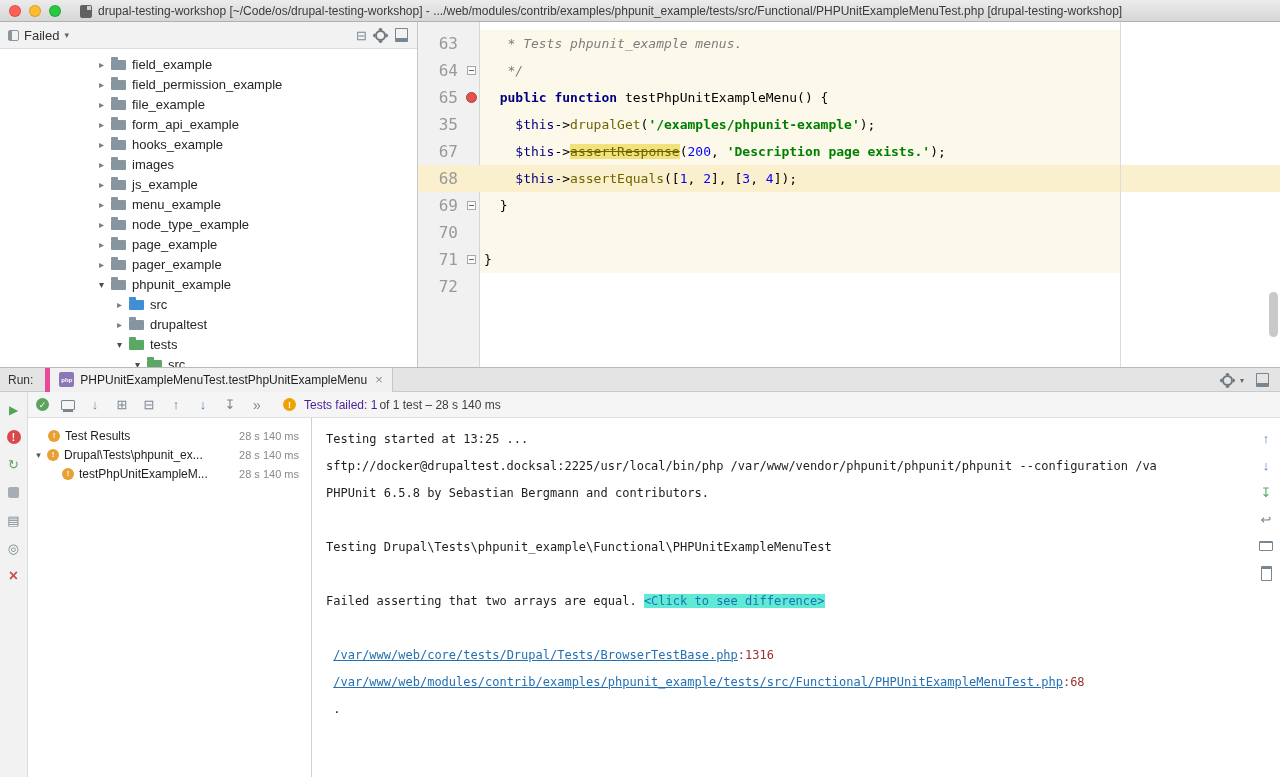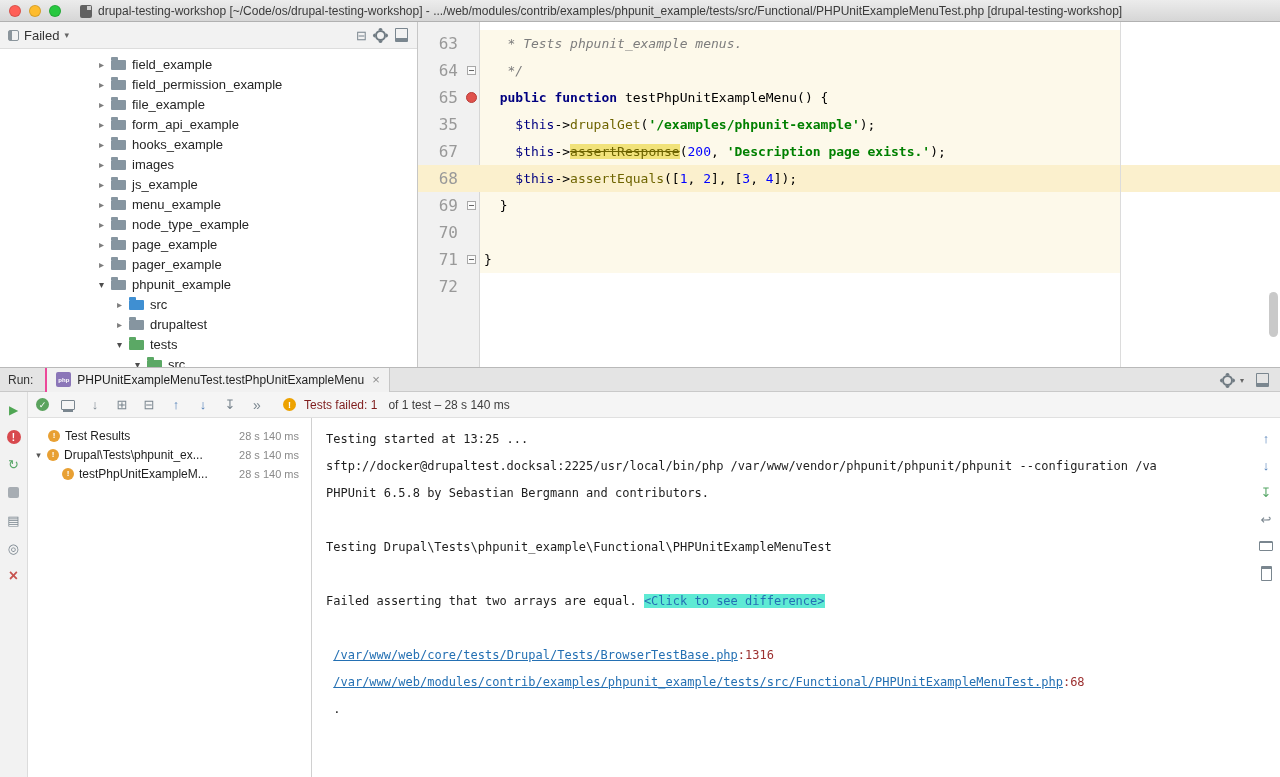--- a/index.html
+++ b/index.html
@@ -61,39 +61,39 @@
   .tk-number{color:#0000ff}
   .tk-deprecated{color:#6e6400;text-decoration:line-through;background:#f1e27a}
   .editor-scroll-thumb{position:absolute;right:2px;top:270px;width:9px;height:45px;border-radius:5px;background:rgba(100,100,100,.35)}
 
   
   .runpanel{flex:1;border-top:1px solid #b9b9b9;display:flex;flex-direction:column;background:#fff;overflow:hidden}
   .runtabbar{height:24px;flex:0 0 auto;background:#e4e4e4;border-bottom:1px solid #c9c9c9;
     display:flex;align-items:center;padding-left:8px;position:relative}
   .runlabel{font-size:12px;color:#333;margin-right:12px}
   .runtab{height:24px;display:flex;align-items:center;gap:6px;padding:0 9px;background:#f1f1f1;
-    border-left:2px solid #ec4899;border-right:1px solid #c6c6c6;font-size:12px;color:#1f1f1f}
+    border-left:5px solid #ec4899;border-right:1px solid #c6c6c6;font-size:12px;color:#1f1f1f}
   .php-icon{width:15px;height:15px;border-radius:2px;background:#8b76b8;color:#fff;font-size:6px;
     font-weight:bold;display:flex;align-items:center;justify-content:center}
   .runtab-close{color:#8f8f8f;font-size:13px;margin-left:2px}
   .runtabbar-right{position:absolute;right:10px;top:0;height:24px;display:flex;align-items:center;gap:10px}
   .tb-caret{font-size:8px;color:#666;margin-left:-6px}
 
   .runbody{flex:1;display:flex;overflow:hidden}
   .leftstrip{width:28px;flex:0 0 auto;background:#f2f2f2;border-right:1px solid #dcdcdc;
     display:flex;flex-direction:column;align-items:center;padding-top:10px;gap:12px}
   .runright{flex:1;display:flex;flex-direction:column;overflow:hidden}
   .runtoolbar{height:26px;flex:0 0 auto;background:#f5f5f5;border-bottom:1px solid #e0e0e0;
     display:flex;align-items:center;padding-left:8px}
   .tb-icons{display:flex;align-items:center;gap:11px}
   .status{display:flex;align-items:center;margin-left:18px;font-size:12px;gap:2px}
   .status-ic{width:13px;height:13px;border-radius:50%;background:#eda200;color:#fff;font-weight:bold;
     font-size:9px;display:flex;align-items:center;justify-content:center;margin-right:6px}
   .status-ic::after{content:'!'}
-  .st-fail{color:#7f1d1d;margin-right:9px}
+  .st-fail{color:#4c1d95;margin-right:0}
   .st-rest{color:#3e3e3e}
 
   .runcontent{flex:1;display:flex;overflow:hidden}
   .test-tree{width:284px;flex:0 0 auto;border-right:1px solid #d0d0d0;background:#fff;padding-top:8px;overflow:hidden}
   .trow{height:19px;display:flex;align-items:center;font-size:12px;color:#1f1f1f;padding-right:12px;white-space:nowrap}
   .texp{width:13px;color:#555;font-size:9px;text-align:center}
   .t-ic{width:12px;height:12px;border-radius:50%;background:#e8a033;color:#fff;font-weight:bold;font-size:8px;
     display:flex;align-items:center;justify-content:center;margin:0 5px 0 2px;flex:0 0 auto}
   .t-ic::after{content:'!'}
   .tlabel{overflow:hidden;text-overflow:ellipsis}

